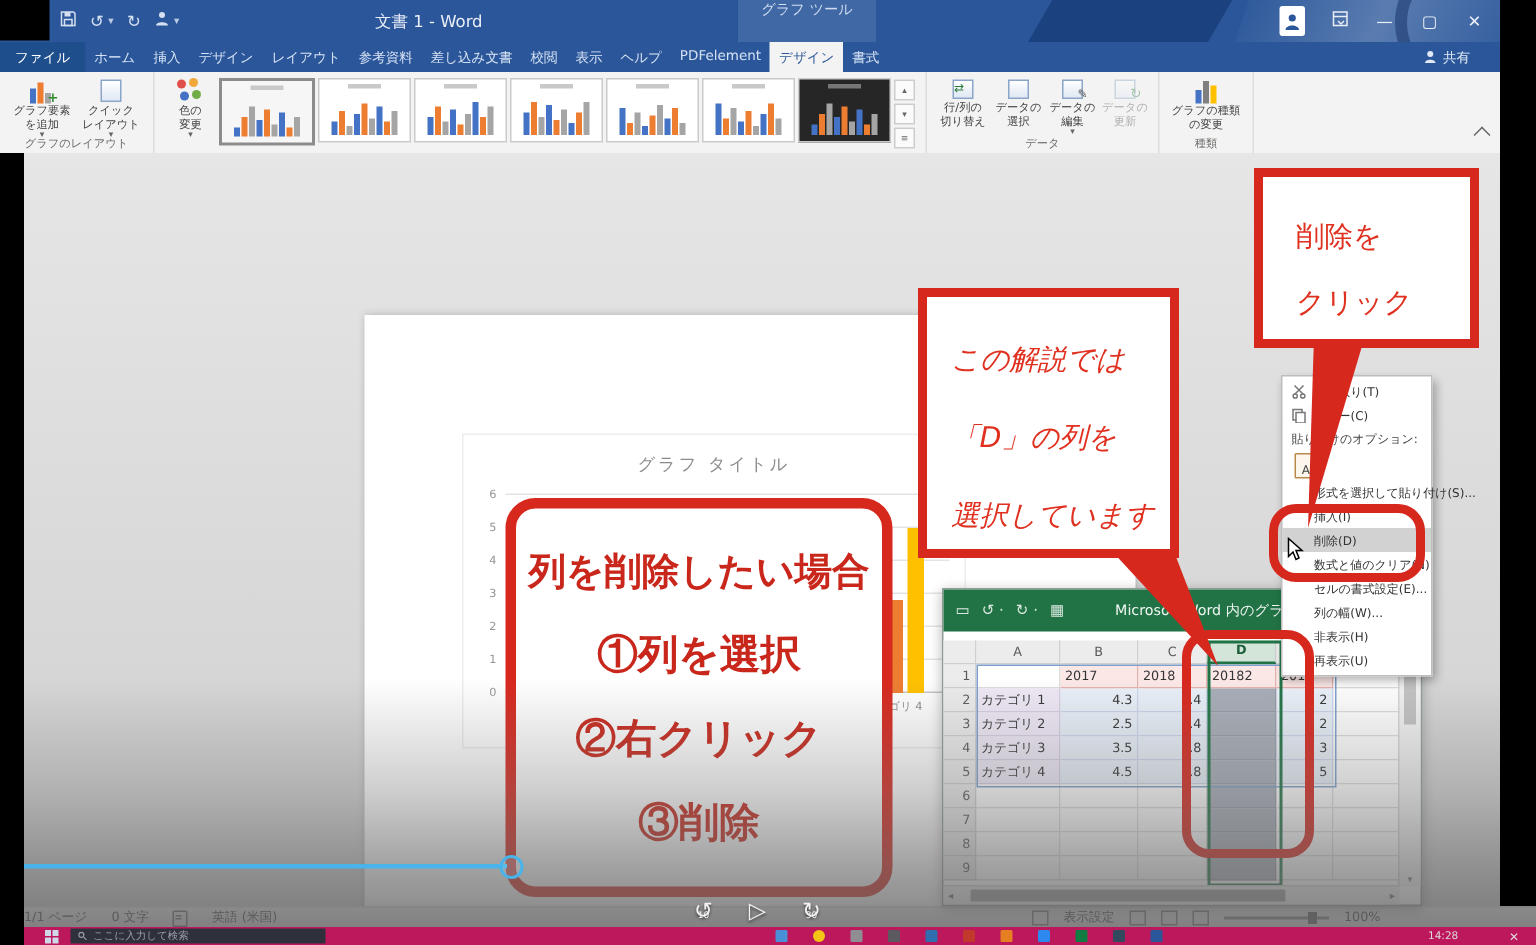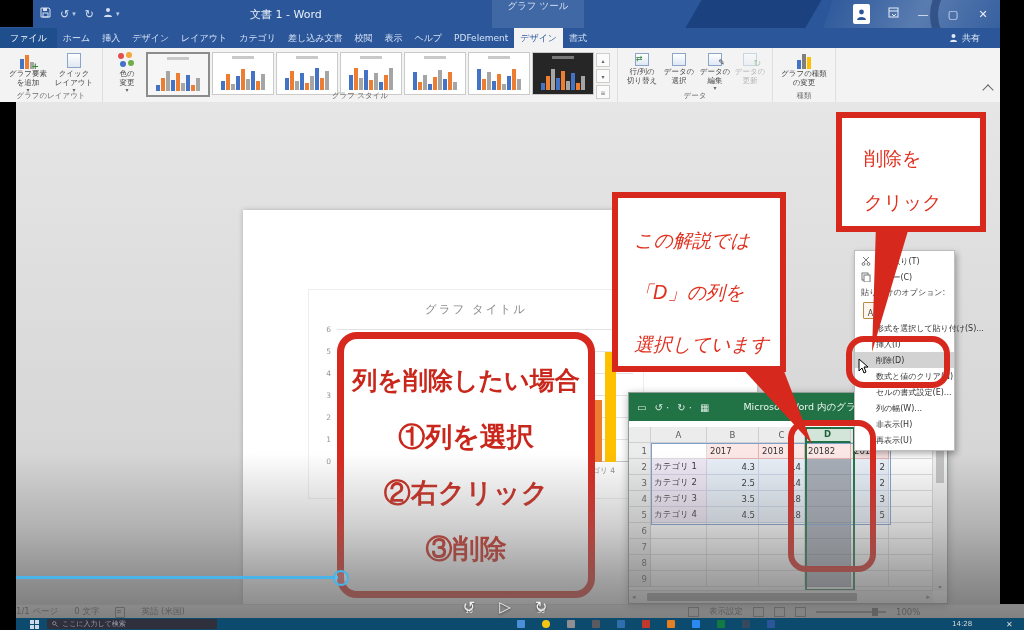--- a/index.html
+++ b/index.html
@@ -133,21 +133,21 @@
              display:flex;align-items:center;font-size:8.5px;color:#3d3d3d;}
   .sb-item{margin-left:16px;white-space:nowrap;}
   .sb-right{position:absolute;left:688px;display:flex;align-items:center;gap:10px;}
   .viewic{width:9px;height:8px;border:1px solid #7a7a7a;display:inline-block;}
   .sb-slider{width:70px;height:2px;background:#8a8a8a;position:relative;}
   .sb-sthumb{position:absolute;left:56px;top:-3px;width:6px;height:8px;background:#5f5f5f;}
   .proof{width:8px;height:9px;border:1px solid #666;border-radius:1px;position:relative;}
   .proof:after{content:"";position:absolute;left:1px;top:2px;width:4px;height:1px;background:#666;box-shadow:0 2px 0 #666;}
 
   
-  .taskbar{position:absolute;left:0;top:618px;width:1024px;height:12px;background:#0c4a6e;z-index:26;display:flex;align-items:center;}
+  .taskbar{position:absolute;left:0;top:618px;width:1024px;height:12px;background:#be185d;z-index:26;display:flex;align-items:center;}
   .tb-start{margin-left:30px;width:9px;height:9px;display:grid;grid-template-columns:4px 4px;gap:1px;}
   .tb-start i{background:#cfd8e8;display:block;height:4px;}
   .tb-search{margin-left:8px;width:165px;height:10px;background:#30303c;display:flex;align-items:center;gap:4px;padding-left:5px;color:#9d9dab;font-size:7px;white-space:nowrap;overflow:hidden;}
   .tb-icons{margin-left:300px;display:flex;gap:17px;}
   .tb-icons i{width:8px;height:8px;display:block;border-radius:1px;}
   .tb-clock{position:absolute;left:952px;color:#dcdcdc;font-size:7px;}
   .tb-x{position:absolute;left:1006px;color:#ddd;font-size:8px;}
 
   .blk-left{position:absolute;left:0;top:102px;width:16px;height:528px;background:#000;z-index:28;}
   .blk-right{position:absolute;left:1000px;top:0;width:24px;height:604px;background:#000;z-index:28;}
@@ -205,21 +205,21 @@
     <div class="blk-tl"></div>
   </div>
 
   <div class="tabrow">
     <div id="tabs">
         <div class="tab file">ファイル</div>
         <div class="tab">ホーム</div>
         <div class="tab">挿入</div>
         <div class="tab">デザイン</div>
         <div class="tab">レイアウト</div>
-        <div class="tab">カテゴリ</div>
+        <div class="tab">参考資料</div>
         <div class="tab">差し込み文書</div>
         <div class="tab">校閲</div>
         <div class="tab">表示</div>
         <div class="tab">ヘルプ</div>
         <div class="tab">PDFelement</div>
         <div class="tab active">デザイン</div>
         <div class="tab">書式</div>
       </div>
     <div class="tellme">
       <span class="bulb"></span>
@@ -368,21 +368,20 @@
               <div style="height: 7px; background: rgb(237, 125, 49);"></div>
               <div style="height: 14px; background: rgb(165, 165, 165);"></div>
             </div>
           </div>
         </div>
       <div class="gal-arrows">
         <div class="ga">▴</div>
         <div class="ga">▾</div>
         <div class="ga">≡</div>
       </div>
-      <div class="rglabel">グラフ スタイル</div>
     </div>
 
     <div class="rgroup">
       <div class="rbtn sm" style="width:38px">
         <div class="ric">
             <div class="gridic"></div>
             <span style="position:absolute;left:4px;top:2px;font-size:8px;color:#2b7d3a">⇄</span>
           </div>
         <div class="rlabel">行/列の
 切り替え</div>

